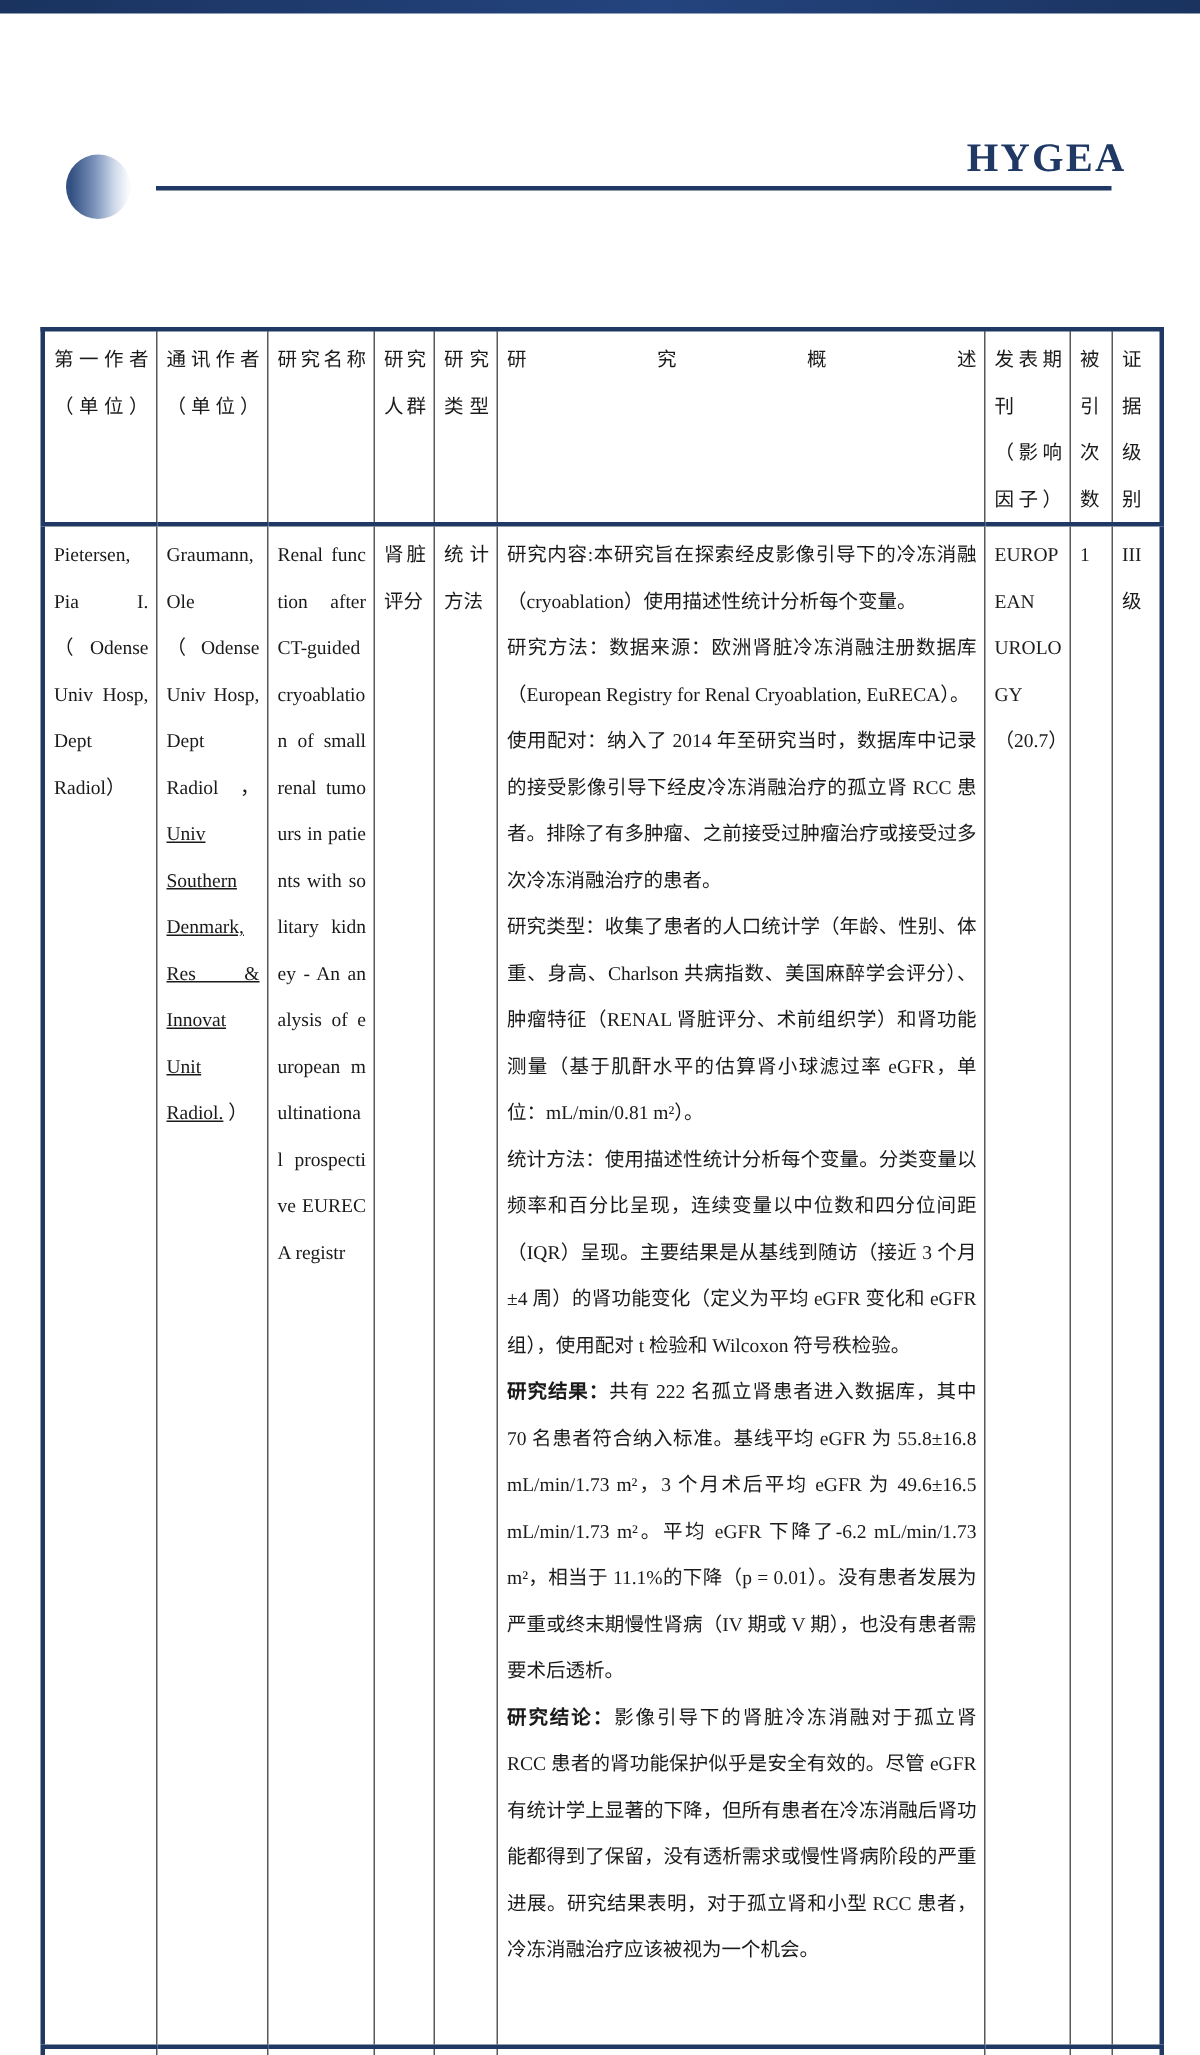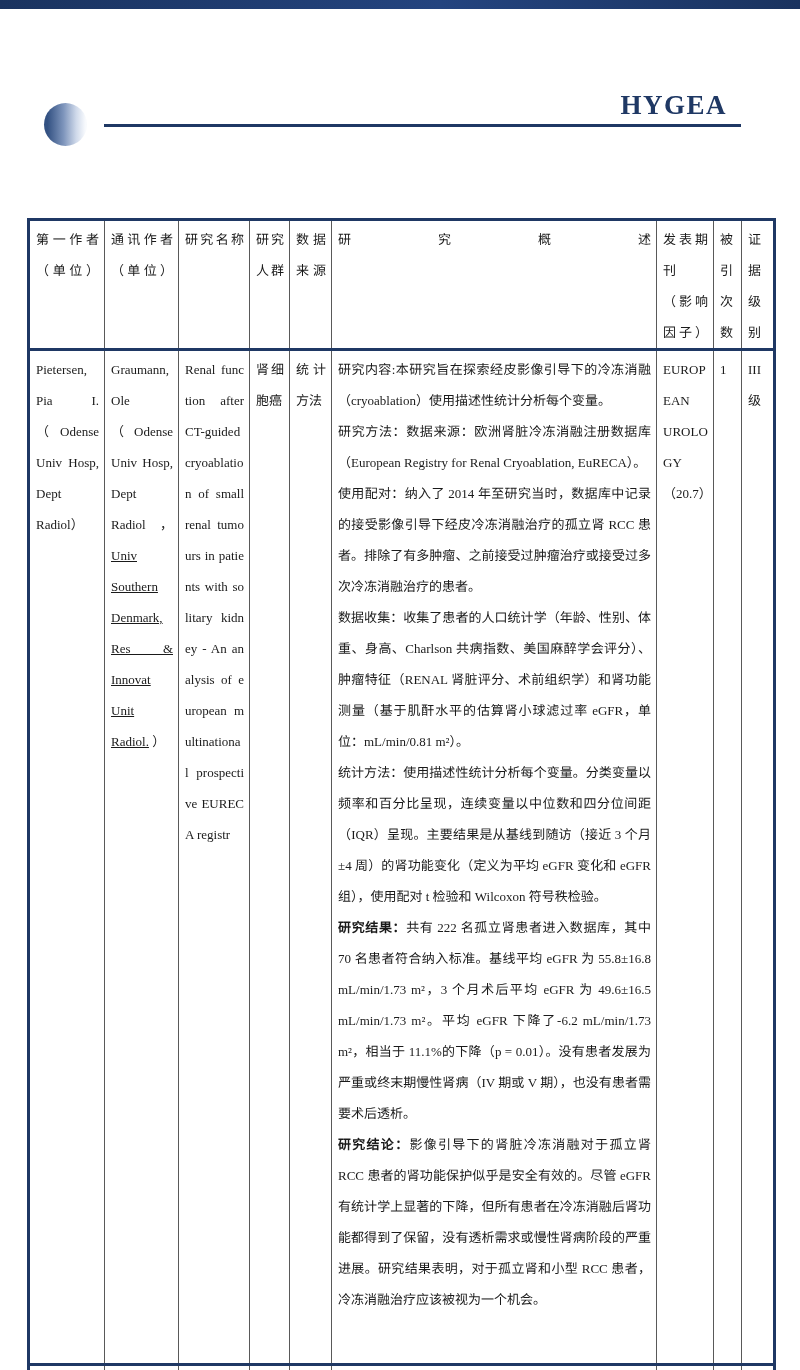--- a/index.html
+++ b/index.html
@@ -21,21 +21,21 @@
   .topbar{
     position:absolute;left:0;top:0;width:800px;height:9px;
     background:linear-gradient(to right,#1a335f,#24447f 55%,#1a335f);
   }
   .sphere{
     position:absolute;left:44px;top:103px;width:43px;height:43px;
     border-radius:50%;
     background:linear-gradient(to right,#335182 8%,#7d94bb 45%,#cfd9ea 75%,#f8fafd 96%);
   }
   .brand{
-    position:absolute;right:73px;top:90px;
+    position:absolute;right:49px;top:90px;
     font-size:27px;font-weight:bold;letter-spacing:1.5px;
     color:var(--navy);
   }
   .rule{
     position:absolute;left:104px;top:124px;width:637px;height:3px;
     background:var(--navy);
   }
   
   table.lit{
     position:absolute;left:27px;top:218px;width:746px;
@@ -93,45 +93,45 @@
         <col style="width:33px">
     </colgroup>
     <thead>
       <tr>
         <th>第一作者
 （单位）</th>
         <th>通讯作者
 （单位）</th>
         <th>研究名称</th>
         <th>研究人群</th>
-        <th>数据来源</th>
+        <th>研究类型</th>
         <th>研究概述</th>
         <th>发表期刊
 （影响因子）</th>
         <th>被引次数</th>
         <th>证据级别</th>
       </tr>
     </thead>
     <tbody>
       <tr class="main">
         <td>Pietersen, Pia I. （Odense Univ Hosp, Dept Radiol）</td>
         <td>
           <span>Graumann, Ole （Odense Univ Hosp, Dept Radiol，</span>
           <span class="u">Univ Southern Denmark, Res &amp; Innovat Unit Radiol.</span>
           <span>）</span>
         </td>
         <td class="breakall">Renal function after CT-guided cryoablation of small renal tumours in patients with solitary kidney - An analysis of european multinational prospective EURECA registr</td>
-        <td>肾细胞癌</td>
+        <td>肾脏评分</td>
         <td>统计方法</td>
         <td>
           <div class="clip">
               <p><span>研究内容:</span><span>本研究旨在探索经皮影像引导下的冷冻消融（cryoablation）使用描述性统计分析每个变量。</span></p>
               <p><span>研究方法：</span><span>数据来源：欧洲肾脏冷冻消融注册数据库（European Registry for Renal Cryoablation, EuRECA）。</span></p>
               <p><span>使用配对：</span><span>纳入了 2014 年至研究当时，数据库中记录的接受影像引导下经皮冷冻消融治疗的孤立肾 RCC 患者。排除了有多肿瘤、之前接受过肿瘤治疗或接受过多次冷冻消融治疗的患者。</span></p>
-              <p><span>数据收集：</span><span>收集了患者的人口统计学（年龄、性别、体重、身高、Charlson 共病指数、美国麻醉学会评分）、肿瘤特征（RENAL 肾脏评分、术前组织学）和肾功能测量（基于肌酐水平的估算肾小球滤过率 eGFR，单位：mL/min/0.81 m²）。</span></p>
+              <p><span>研究类型：</span><span>收集了患者的人口统计学（年龄、性别、体重、身高、Charlson 共病指数、美国麻醉学会评分）、肿瘤特征（RENAL 肾脏评分、术前组织学）和肾功能测量（基于肌酐水平的估算肾小球滤过率 eGFR，单位：mL/min/0.81 m²）。</span></p>
               <p><span>统计方法：</span><span>使用描述性统计分析每个变量。分类变量以频率和百分比呈现，连续变量以中位数和四分位间距（IQR）呈现。主要结果是从基线到随访（接近 3 个月±4 周）的肾功能变化（定义为平均 eGFR 变化和 eGFR 组），使用配对 t 检验和 Wilcoxon 符号秩检验。</span></p>
               <p><span class="bold-lead">研究结果：</span><span>共有 222 名孤立肾患者进入数据库，其中 70 名患者符合纳入标准。基线平均 eGFR 为 55.8±16.8 mL/min/1.73 m²，3 个月术后平均 eGFR 为 49.6±16.5 mL/min/1.73 m²。平均 eGFR 下降了-6.2 mL/min/1.73 m²，相当于 11.1%的下降（p = 0.01）。没有患者发展为严重或终末期慢性肾病（IV 期或 V 期），也没有患者需要术后透析。</span></p>
               <p><span class="bold-lead">研究结论：</span><span>影像引导下的肾脏冷冻消融对于孤立肾 RCC 患者的肾功能保护似乎是安全有效的。尽管 eGFR 有统计学上显著的下降，但所有患者在冷冻消融后肾功能都得到了保留，没有透析需求或慢性肾病阶段的严重进展。研究结果表明，对于孤立肾和小型 RCC 患者，冷冻消融治疗应该被视为一个机会。</span></p>
             </div>
         </td>
         <td class="breakword">
           <span>EUROPEAN UROLOGY</span>
           <span>（20.7）</span>
         </td>
         <td>1</td>

